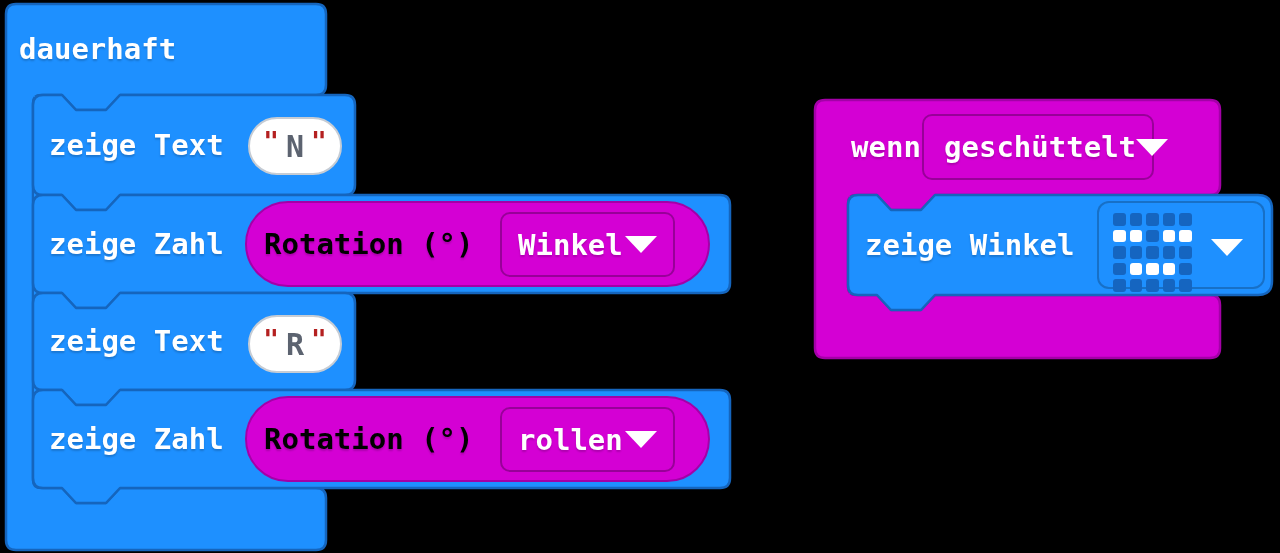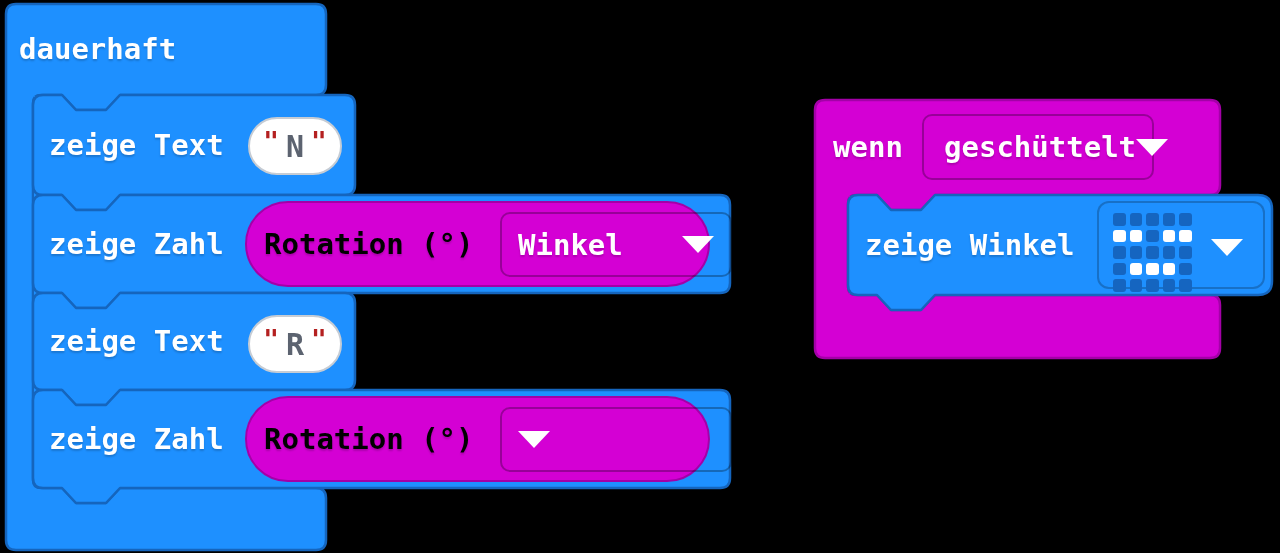--- a/index.html
+++ b/index.html
@@ -36,21 +36,21 @@
   .reporter .r-lbl{position:absolute;left:17px;top:50%;transform:translateY(-50%);
     color:#000000;font-size:29px;white-space:pre;text-shadow:0 2px 2px rgba(0,0,0,0.18);}
   .dd-field{
     position:absolute;border-radius:10px;border:2px solid var(--field-border);
     box-sizing:border-box;display:flex;align-items:center;justify-content:space-between;
     color:#fff;font-size:29px;cursor:pointer;
   }
   .dd-field .dd-text{white-space:pre;text-shadow:0 2px 2px rgba(0,0,0,0.18);}
   .tri{width:0;height:0;border-left:16px solid transparent;border-right:16px solid transparent;
     border-top:17px solid #fff;}
-  .reporter .dd-field{left:253px;top:9px;width:232px;height:65px;padding:0 16px;}
+  .reporter .dd-field{left:253px;top:9px;width:175px;height:65px;padding:0 16px;}
   #wenn-dd{left:922px;top:114px;width:232px;height:66px;padding:6px 20px;}
   .matrix-field{
     position:absolute;left:1097px;top:201px;width:168px;height:88px;border-radius:12px;
     background:var(--blue);border:2px solid rgba(0,0,0,0.22);box-sizing:border-box;cursor:pointer;
   }
   #led-grid{
     position:absolute;left:14px;top:10px;display:grid;
     grid-template-columns:repeat(5,12.5px);grid-auto-rows:12.5px;gap:4px;
   }
   .led{width:12.5px;height:12.5px;border-radius:3px;background:var(--led-off);}
@@ -113,21 +113,21 @@
       H 1258 Q 1272 195 1272 209 V 281 Q 1272 295 1258 295
       H 935 L 921 310 H 891 L 877 295
       H 858 Q 848 295 848 285 Z"></path>
   </svg>
 
   <div class="lbl" style="left:19px;top:31px">dauerhaft</div>
   <div class="lbl" style="left:49px;top:127px">zeige Text</div>
   <div class="lbl" style="left:49px;top:226px">zeige Zahl</div>
   <div class="lbl" style="left:49px;top:323px">zeige Text</div>
   <div class="lbl" style="left:49px;top:421px">zeige Zahl</div>
-  <div class="lbl" style="left:833px;top:129px">wenn</div>
+  <div class="lbl" style="left:851px;top:129px">wenn</div>
   <div class="lbl" style="left:865px;top:227px">zeige Winkel</div>
 
   <div class="oval-field" style="left:248px;top:117px">
     <span class="q">"</span>
       <span class="v">N</span>
       <span class="q">"</span>
   </div>
   <div class="oval-field" style="left:248px;top:315px">
     <span class="q">"</span>
       <span class="v">R</span>
@@ -137,20 +137,21 @@
   <div class="reporter" style="left:245px;top:201px">
     <div class="r-lbl">Rotation (°)</div>
     <div class="dd-field">
       <span class="dd-text">Winkel</span>
       <span class="tri"></span>
     </div>
   </div>
   <div class="reporter" style="left:245px;top:396px">
     <div class="r-lbl">Rotation (°)</div>
     <div class="dd-field">
+      <span class="dd-text">rollen</span>
       <span class="tri"></span>
     </div>
   </div>
 
   <div class="dd-field" id="wenn-dd">
     <span class="dd-text">geschüttelt</span>
     <span class="tri"></span>
   </div>
 
   <div class="matrix-field">

